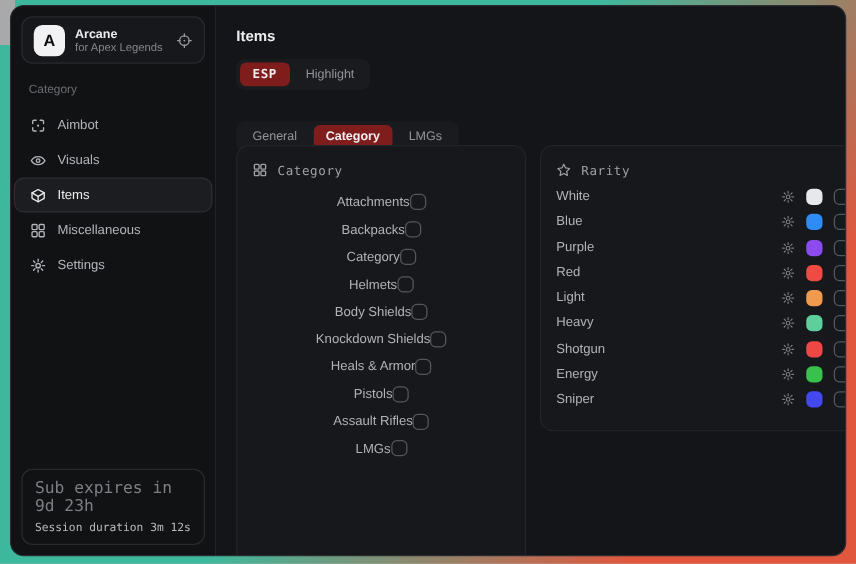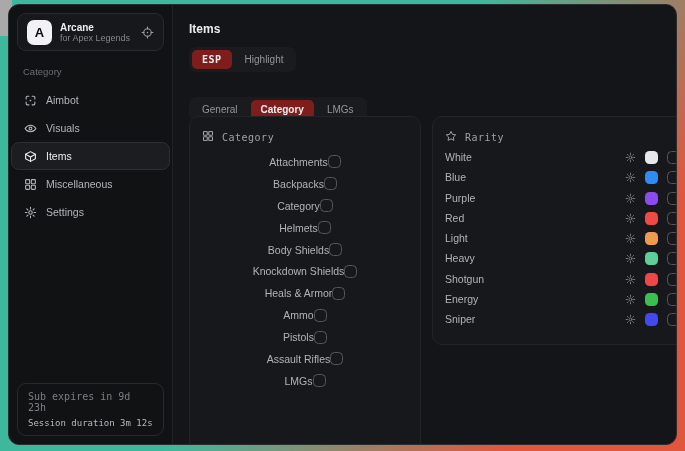--- a/index.html
+++ b/index.html
@@ -43,21 +43,21 @@
   }
   .nav-item.selected { background:#1c1d21; border-color:#2d2e33; color:#eceded; }
   .nav-icon { display:flex; }
   .nav-icon svg { width:13px; height:13px; display:block; }
 
   .side-foot {
     position:absolute; left:8px; right:8px; bottom:8px;
     border:1px solid #292a2e; border-radius:9px; padding:7px 10px;
     font-family:"DejaVu Sans Mono",monospace;
   }
-  .foot-line1 { font-size:10px; color:#7e7f85; }
+  .foot-line1 { font-size:13px; color:#7e7f85; }
   .foot-line2 { font-size:9px; color:#b9babe; margin-top:5px; }
 
   
   .main { flex:1; position:relative; }
   .main-title { position:absolute; left:16px; top:17px; font-size:12px; font-weight:bold; color:#eceded; }
 
   .seg { position:absolute; display:inline-flex; background:#1a1b1f; border-radius:7px; padding:3px; gap:3px; align-items:center; }
   .seg-mode { left:16px; top:42px; }
   .seg-tabs { left:16px; top:76px;margin-top:16px; }
   .seg-btn {
@@ -226,24 +226,20 @@
           </div>
           <div class="crow">
             <span class="row-label">Knockdown Shields</span>
             <span class="checkbox"></span>
           </div>
           <div class="crow">
             <span class="row-label">Heals &amp; Armor</span>
             <span class="checkbox"></span>
           </div>
           <div class="crow">
-            <span class="row-label">Ammo</span>
-            <span class="checkbox"></span>
-          </div>
-          <div class="crow">
             <span class="row-label">Pistols</span>
             <span class="checkbox"></span>
           </div>
           <div class="crow">
             <span class="row-label">Assault Rifles</span>
             <span class="checkbox"></span>
           </div>
           <div class="crow">
             <span class="row-label">LMGs</span>
             <span class="checkbox"></span>

